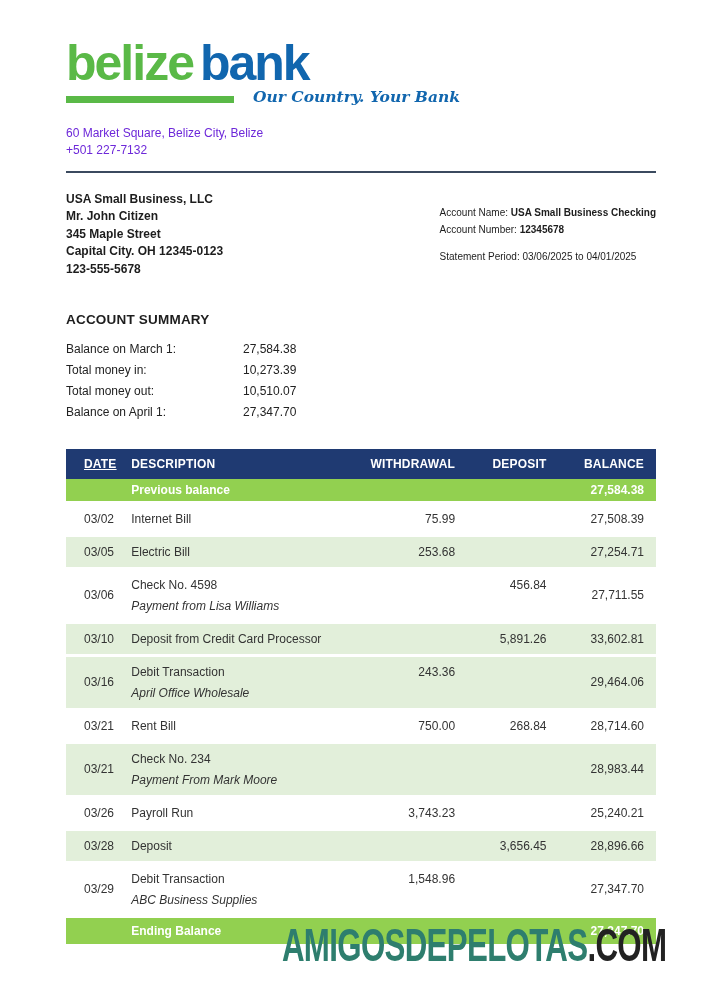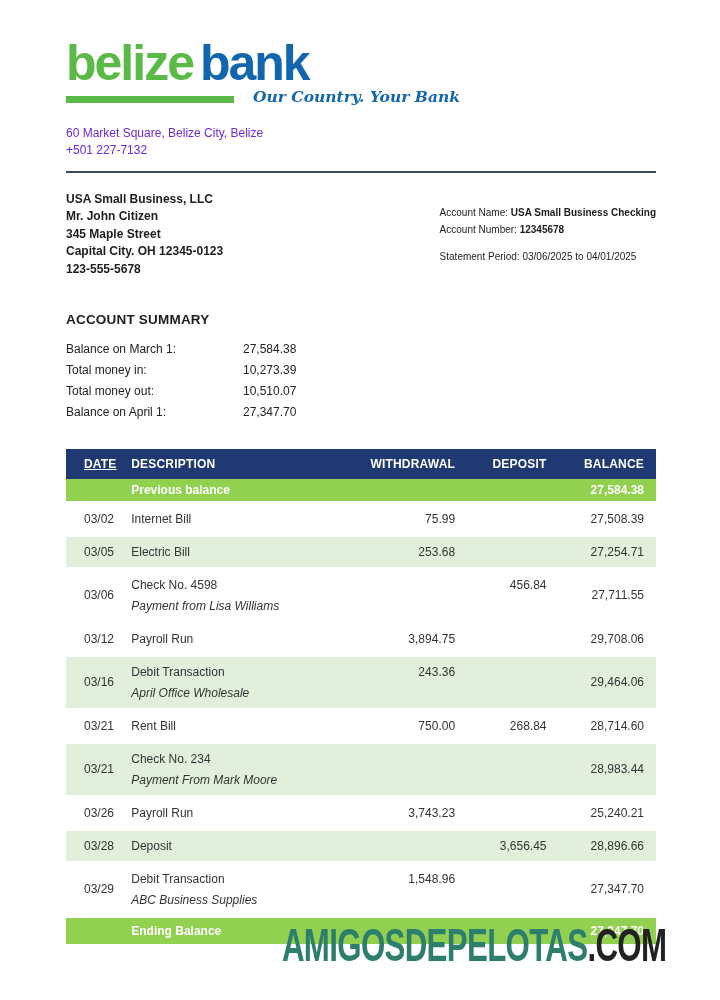--- a/index.html
+++ b/index.html
@@ -176,28 +176,28 @@
         <tr class="txn">
           <td class="c-date">03/06</td>
           <td class="c-desc">
             <div class="d1">Check No. 4598</div>
             <div class="d2">Payment from Lisa Williams</div>
           </td>
           <td class="c-num"></td>
           <td class="c-num c-d">456.84</td>
           <td class="c-bal">27,711.55</td>
         </tr>
-        <tr class="txn">
-          <td class="c-date">03/12</td>
-          <td class="c-desc">
-            <div class="d1">Payroll Run</div>
-          </td>
-          <td class="c-num">3,894.75</td>
-          <td class="c-num c-d"></td>
-          <td class="c-bal">29,708.06</td>
+        <tr class="txn shade">
+          <td class="c-date">03/10</td>
+          <td class="c-desc">
+            <div class="d1">Deposit from Credit Card Processor</div>
+          </td>
+          <td class="c-num"></td>
+          <td class="c-num c-d">5,891.26</td>
+          <td class="c-bal">33,602.81</td>
         </tr>
         <tr class="txn shade">
           <td class="c-date">03/16</td>
           <td class="c-desc">
             <div class="d1">Debit Transaction</div>
             <div class="d2">April Office Wholesale</div>
           </td>
           <td class="c-num">243.36</td>
           <td class="c-num c-d"></td>
           <td class="c-bal">29,464.06</td>

